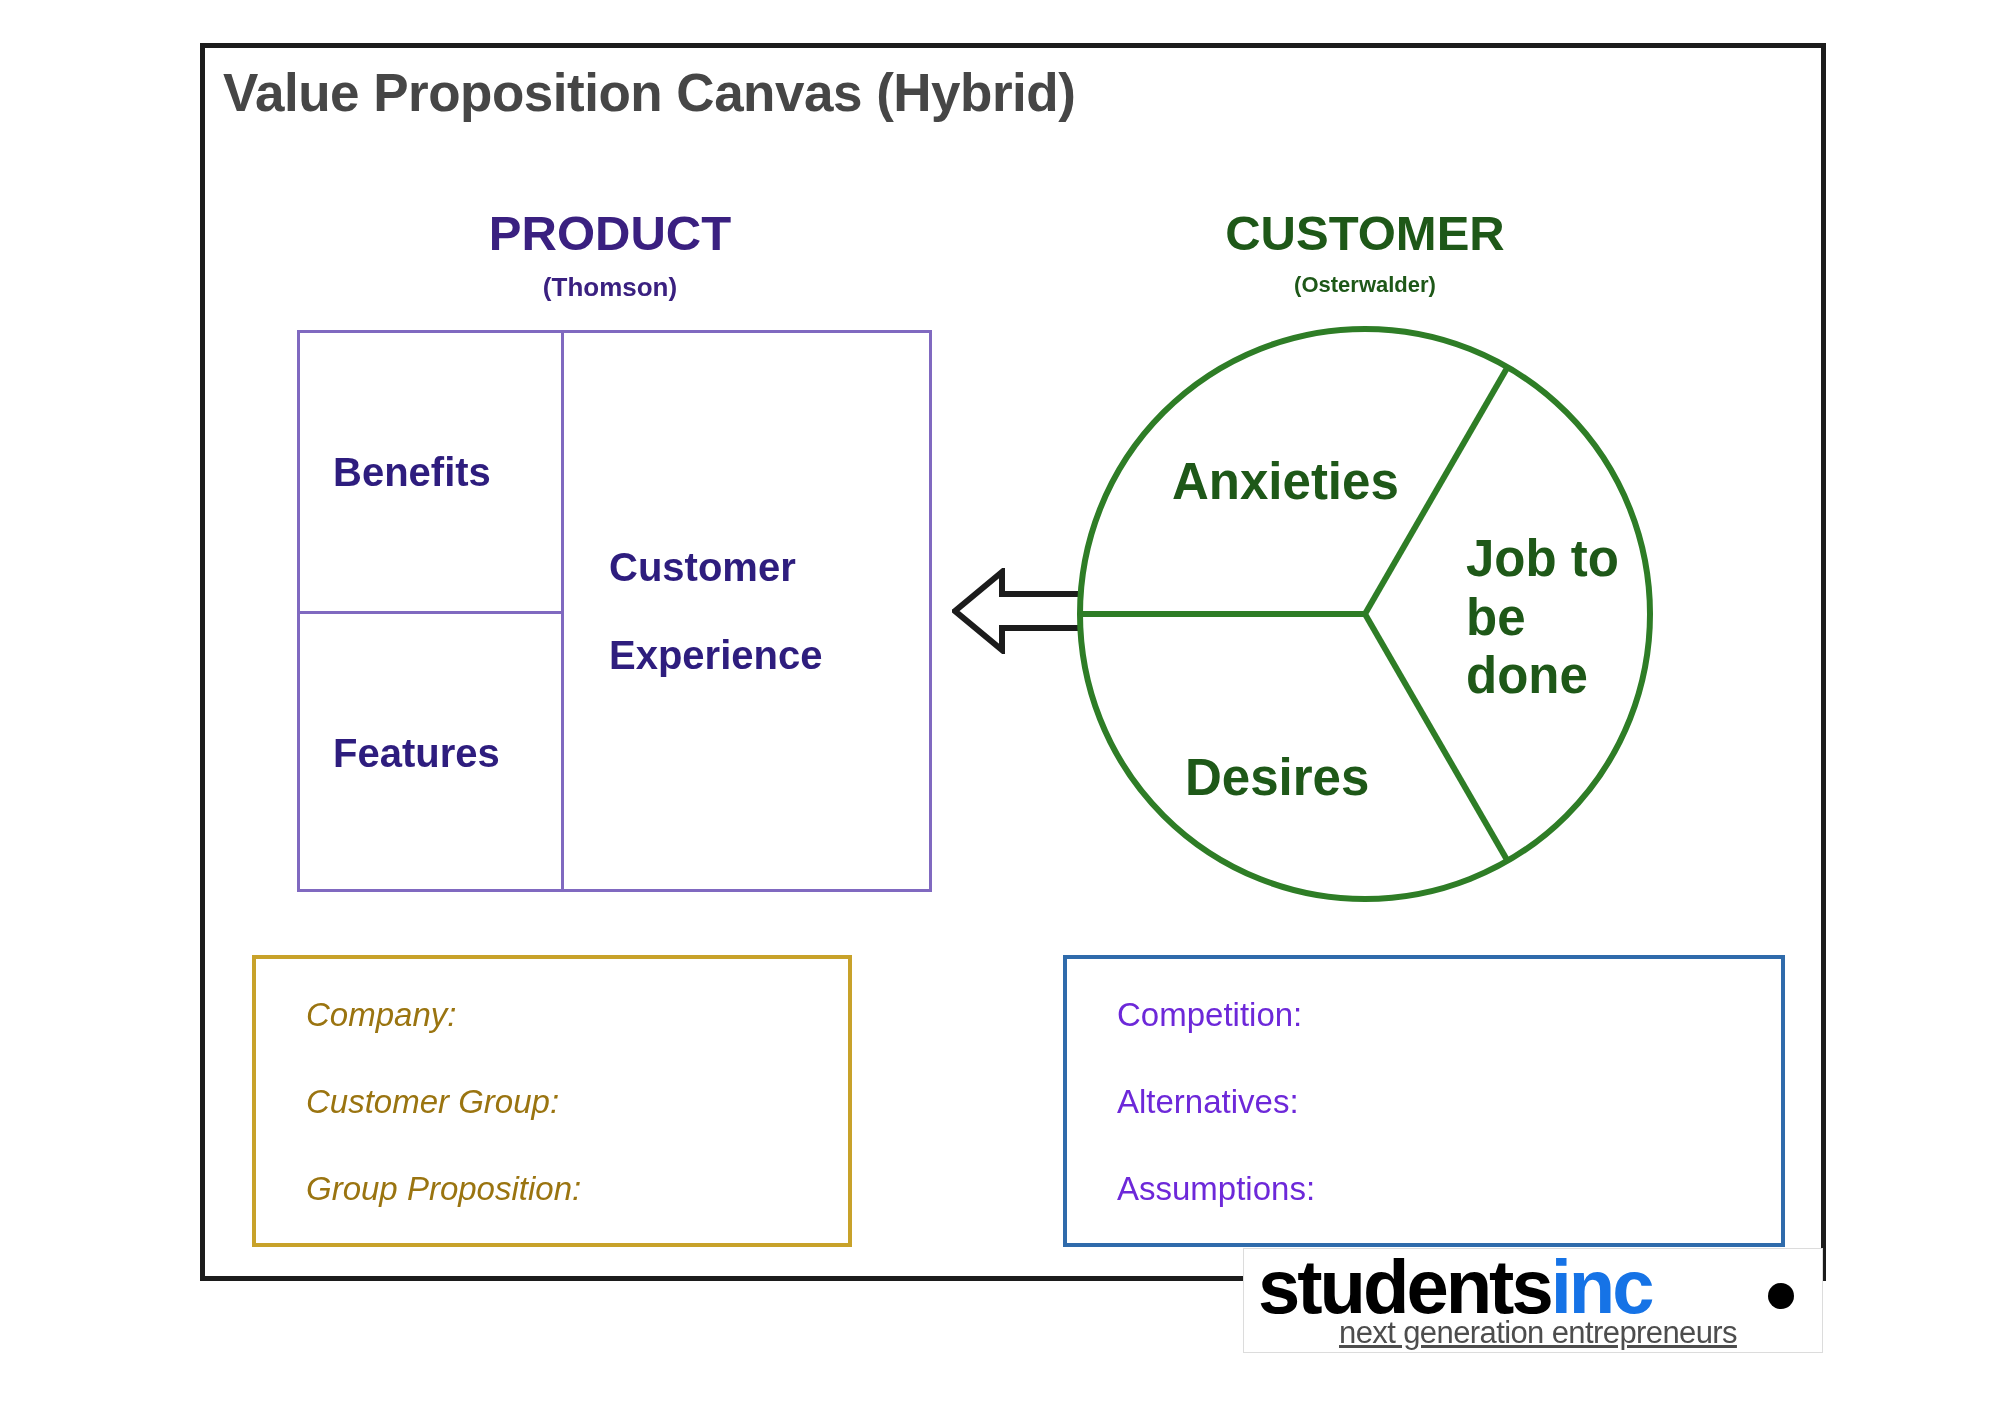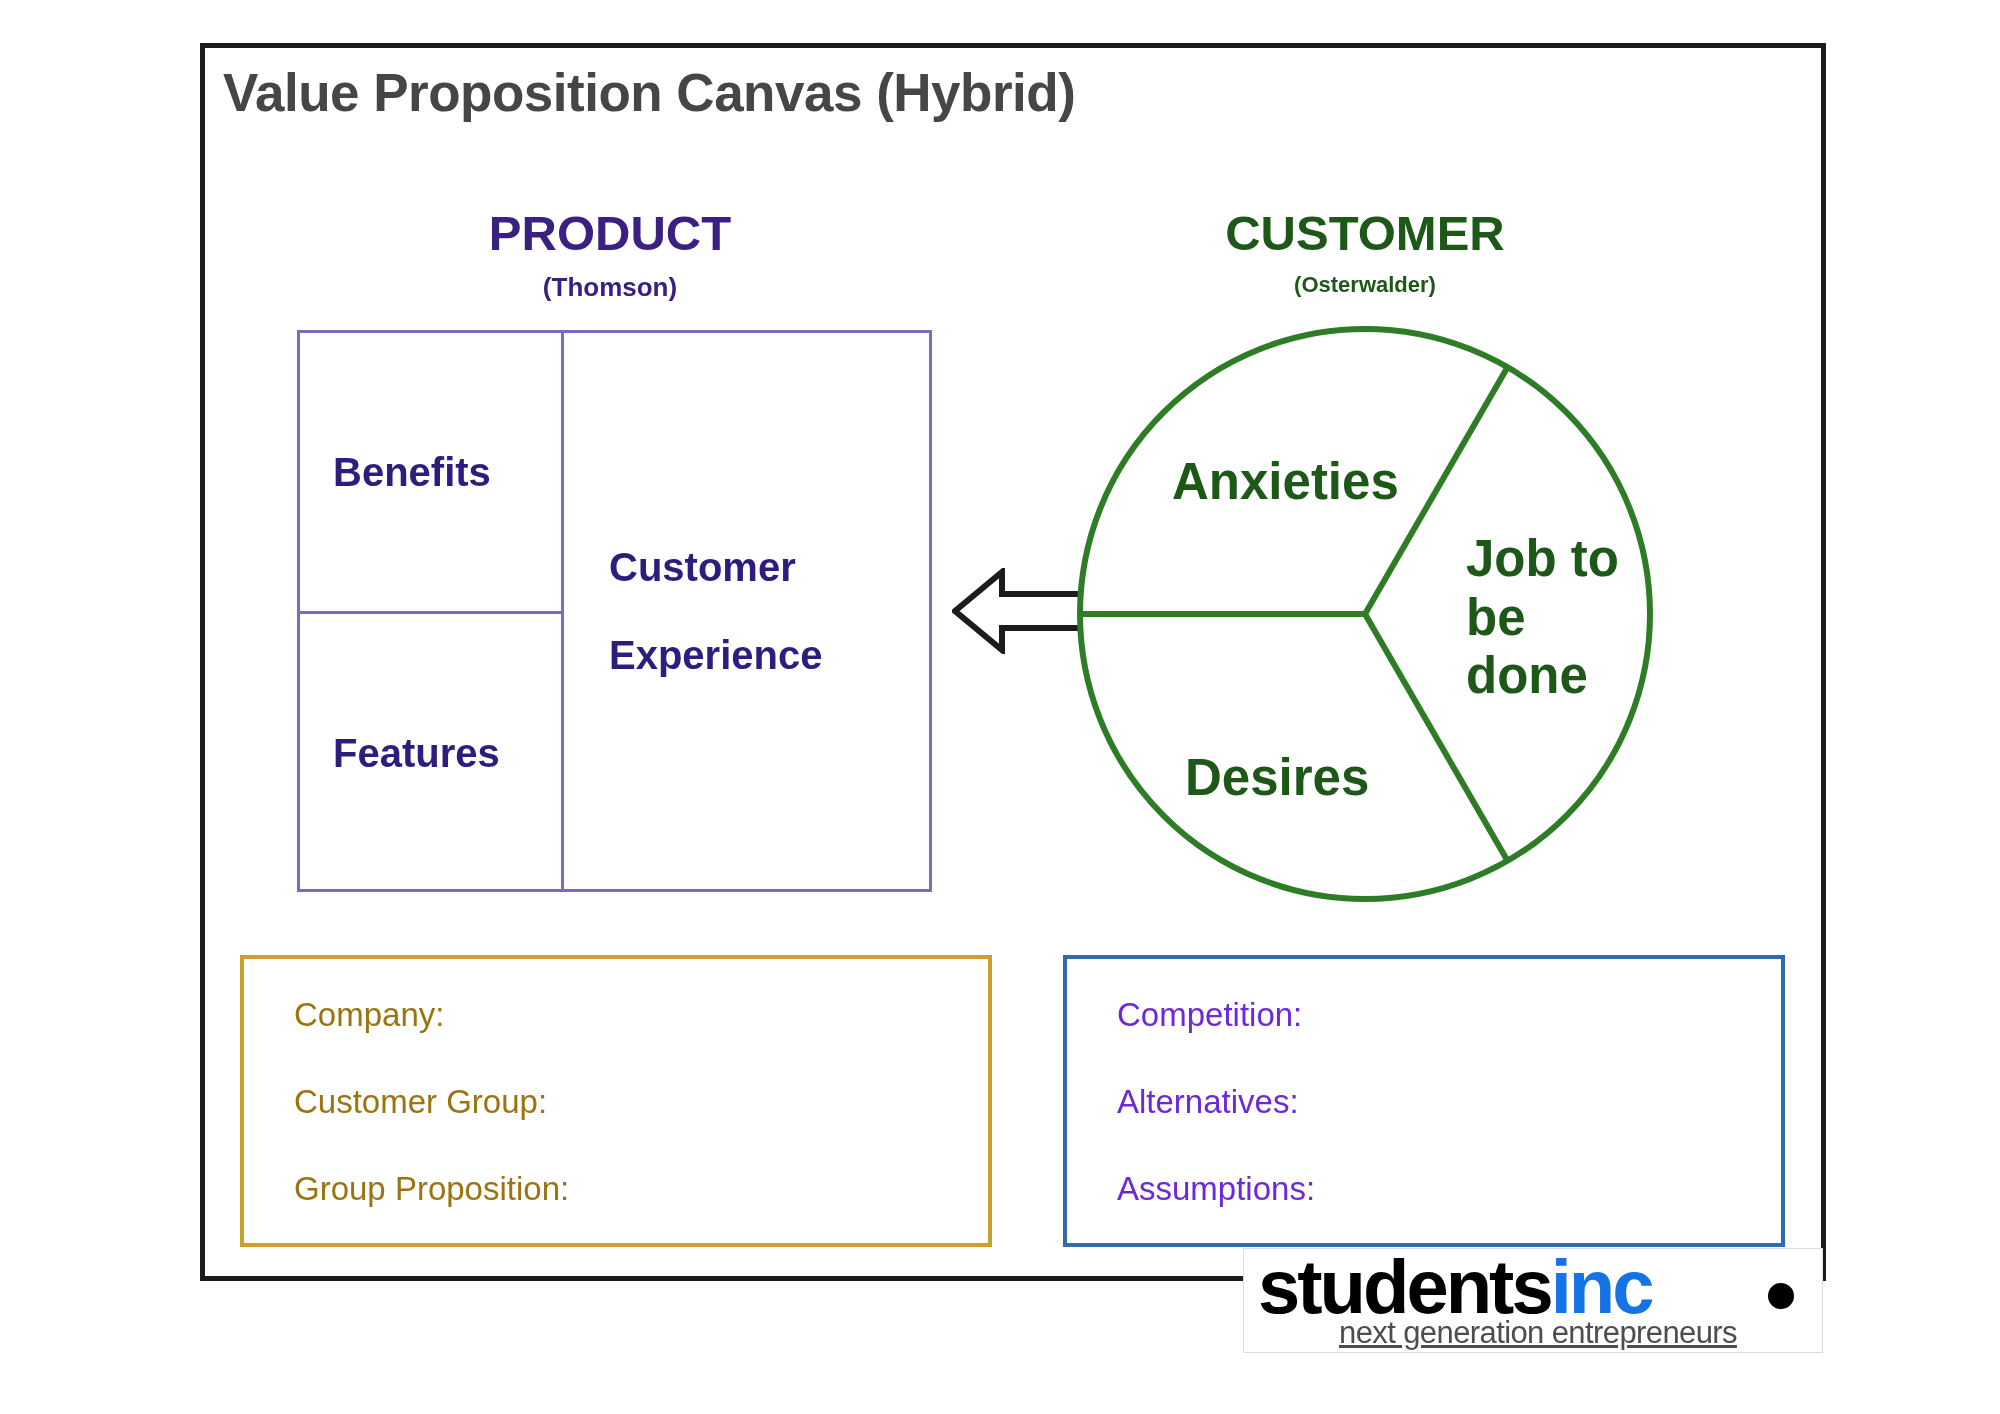--- a/index.html
+++ b/index.html
@@ -69,21 +69,21 @@
   #customer-circle{ position:absolute; left:1075px; top:324px; width:580px; height:580px; }
 
   .circ-label{ position:absolute; font-size:51px; font-weight:bold; color:#1e5818; white-space:nowrap; }
   #label-anxieties{ left:1172px; top:452px; }
   #label-desires  { left:1185px; top:709px;margin-top:39px; }
   #label-jobtobedone{ left:1466px; top:530px; line-height:1.15; white-space:normal; width:180px; }
 
   
   .bottom-box{ position:absolute; height:292px; background:#ffffff;
     display:flex; flex-direction:column; justify-content:center; padding-left:50px; }
-  #company-box{ left:240px; top:955px; width:752px; border:4px solid #c8a22a; }
+  #company-box{ left:252px; top:955px; width:600px; border:4px solid #c8a22a;font-style:italic; }
   #competition-box{ left:1063px; top:955px; width:722px; border:4px solid #2f6bab; }
 
   .field-line{ font-size:33px; white-space:nowrap; line-height:1.0; }
   .gold   { color:#9a7410; }
   .blue   { color:#6d28d9; }
   .field-gap{ height:54px; }
 
   
   #logo-box{
     position:absolute; left:1243px; top:1248px; width:580px; height:105px;

